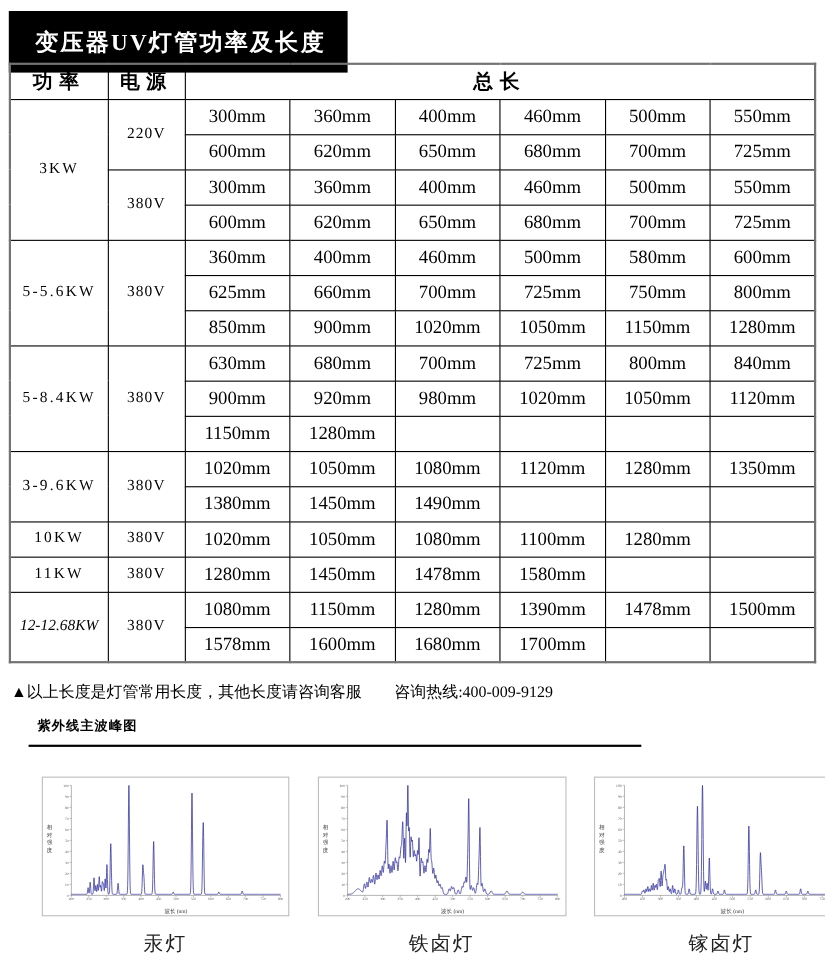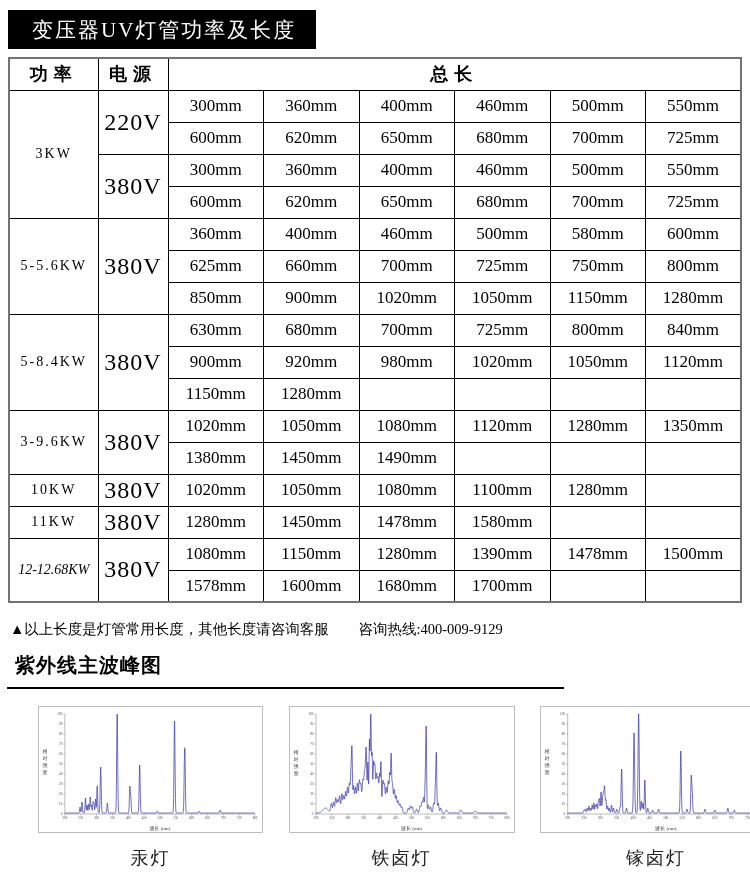--- a/index.html
+++ b/index.html
@@ -2,48 +2,48 @@
 <html><head>
 <meta charset="utf-8">
 <style>
   html,body{margin:0;padding:0;}
   body{
     width:750px;height:878px;position:relative;background:#fff;
     font-family:"Liberation Serif","DejaVu Serif",serif;color:#000;
     overflow:hidden;
   }
   .title-bar{
-    position:absolute;left:8px;top:10px;width:308px;height:39px;
+    position:absolute;left:8px;top:10px;width:308px;height:56px;
     background:#000;color:#fff;display:flex;align-items:center;
     padding-left:24px;box-sizing:border-box;font-size:21px;letter-spacing:2px;
-    font-weight:normal;
+    font-weight:bold;
   }
   table.spec{
     position:absolute;left:8px;top:57px;width:734px;
     border-collapse:collapse;table-layout:fixed;
     border:2px solid #737373;
   }
   table.spec th, table.spec td{
     border:1px solid #000;text-align:center;vertical-align:middle;
     height:32px;box-sizing:border-box;padding:0 2px;overflow:hidden;
   }
   table.spec th{font-size:18px;font-weight:bold;letter-spacing:6px;}
   td.power-cell{font-size:14px;letter-spacing:2px;}
   td.power-cell.small{font-size:14px;letter-spacing:0;font-style:italic;}
-  td.source-cell{font-size:24px;letter-spacing:1px;margin-left:47px;}
+  td.source-cell{font-size:14px;letter-spacing:1px;margin-left:47px;}
   td.len-cell{font-size:17px;}
   .note{
     position:absolute;left:10px;top:620px;font-size:14.5px;white-space:nowrap;
   }
   .note .hotline{margin-left:26px;text-align:center;}
   .section-title{
-    position:absolute;left:7px;top:652px;width:557px;
+    position:absolute;left:26px;top:652px;width:557px;
     border-bottom:2px solid #000;padding:0 0 8px 8px;box-sizing:border-box;
     font-family:"Liberation Sans","DejaVu Sans",sans-serif;
-    font-size:20px;font-weight:bold;letter-spacing:1px;
+    font-size:12px;font-weight:bold;letter-spacing:1px;
   }
   .charts{
     position:absolute;left:8px;top:706px;width:734px;
     display:flex;justify-content:space-between;padding-left:30px;
   }
   .chart-col{display:flex;flex-direction:column;align-items:center;}
   .chart-box{
     border:1px solid #bdbdbd;background:#fff;height:127px;box-sizing:border-box;
   }
   .chart-col:nth-child(1) .chart-box{width:225px;}

